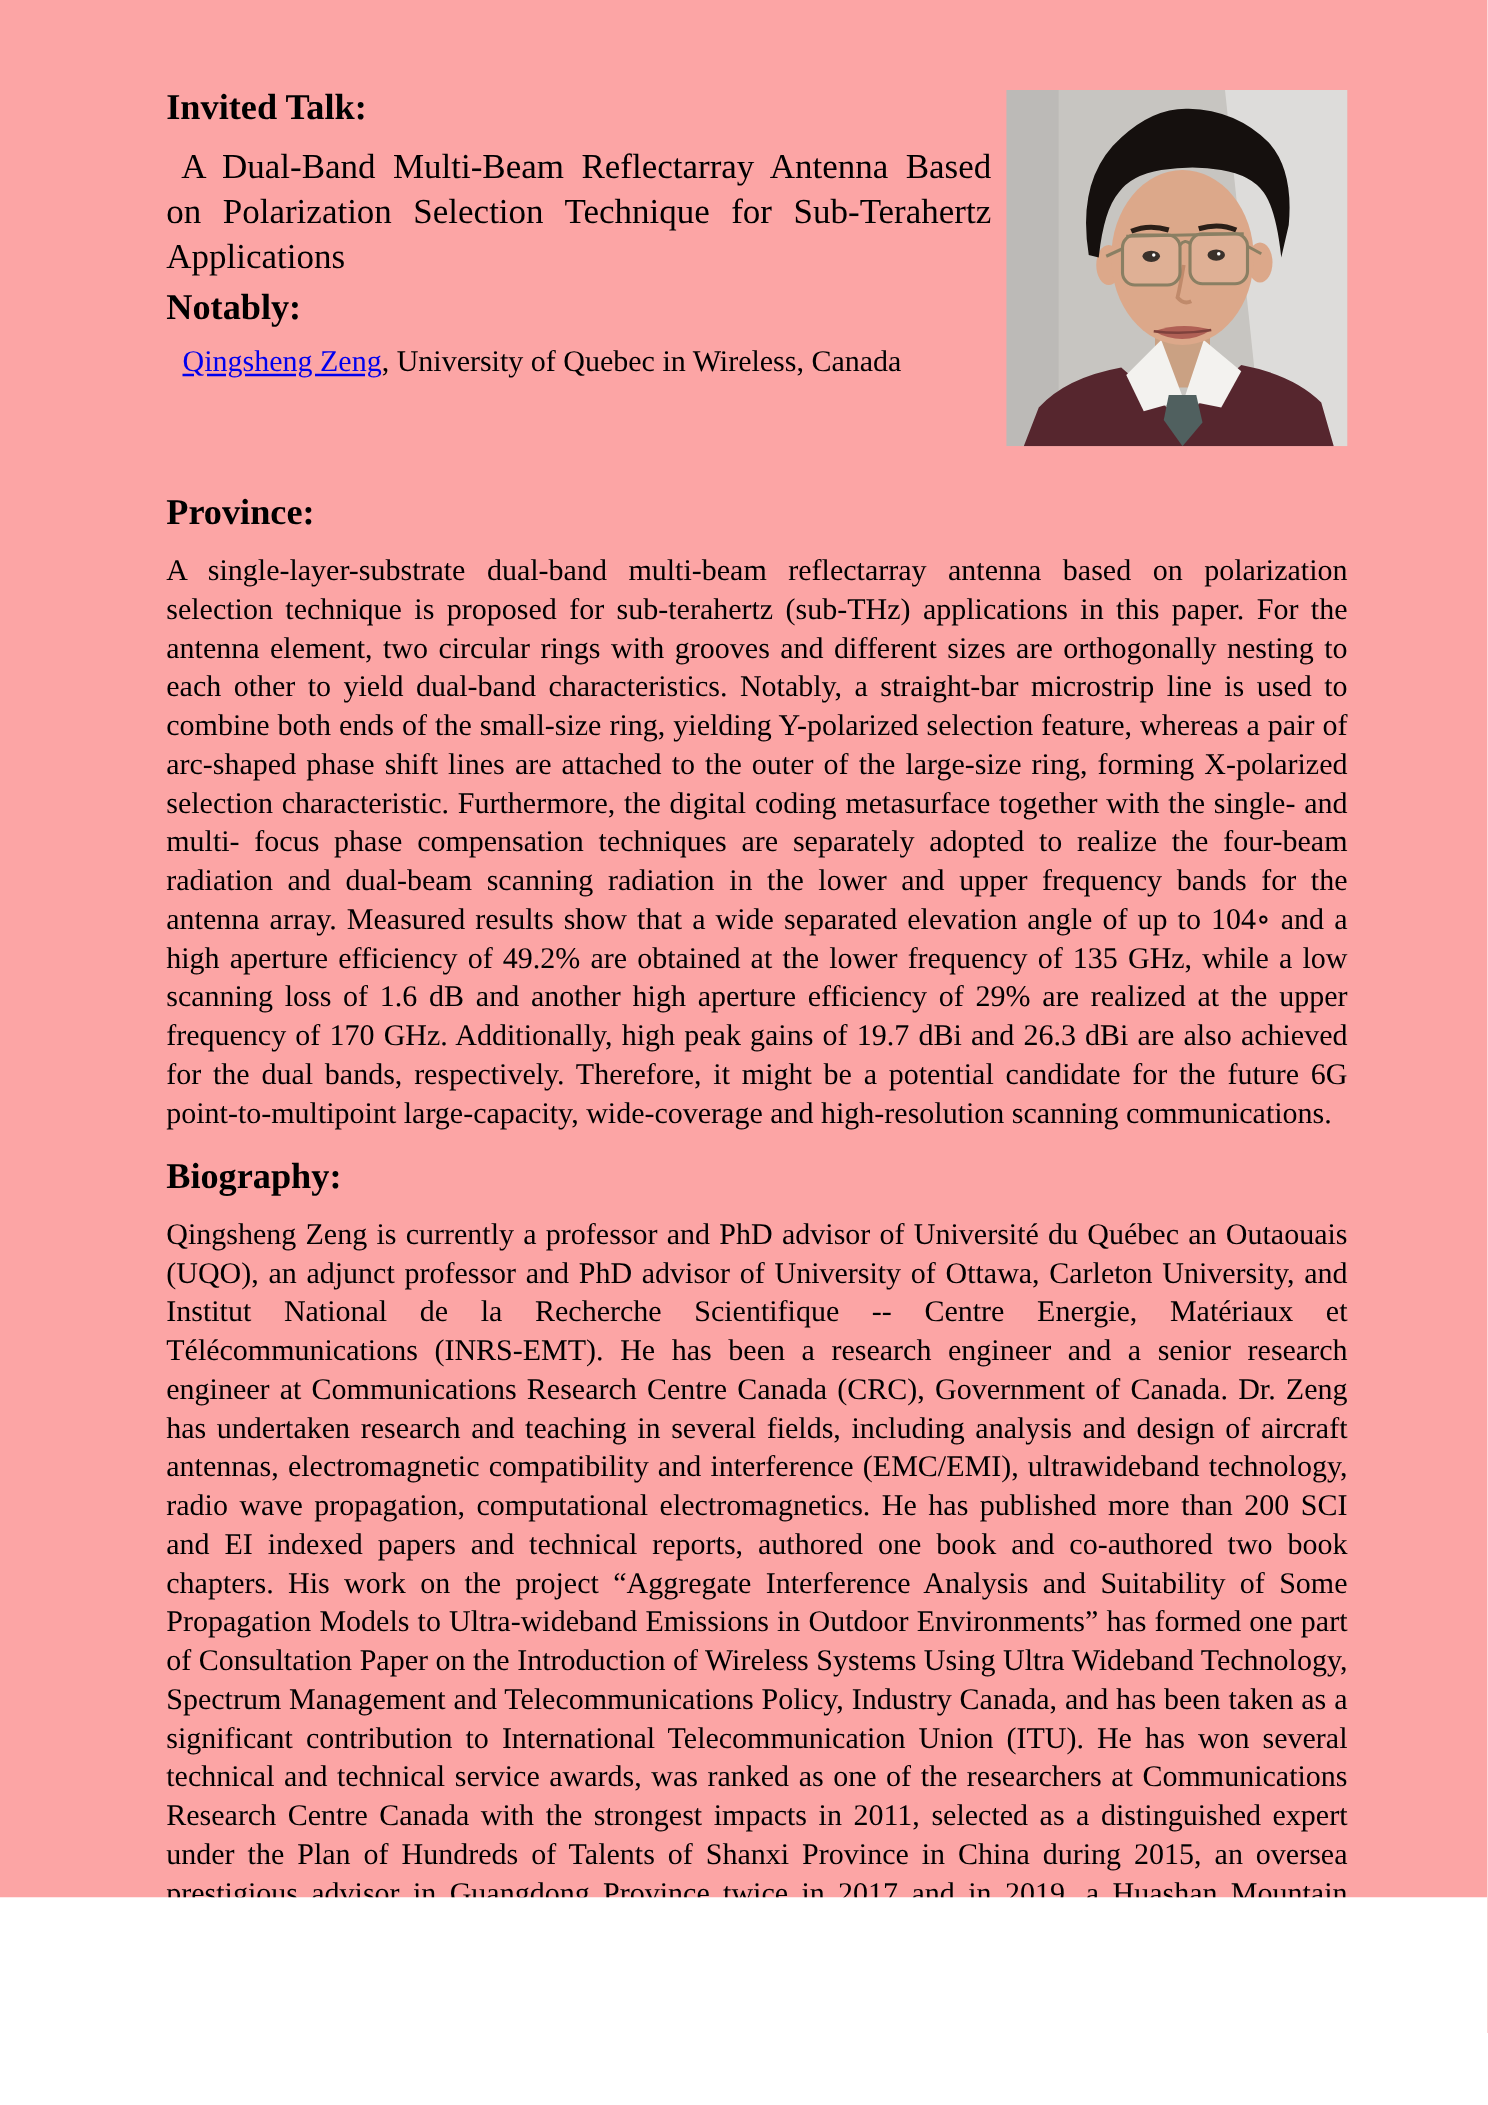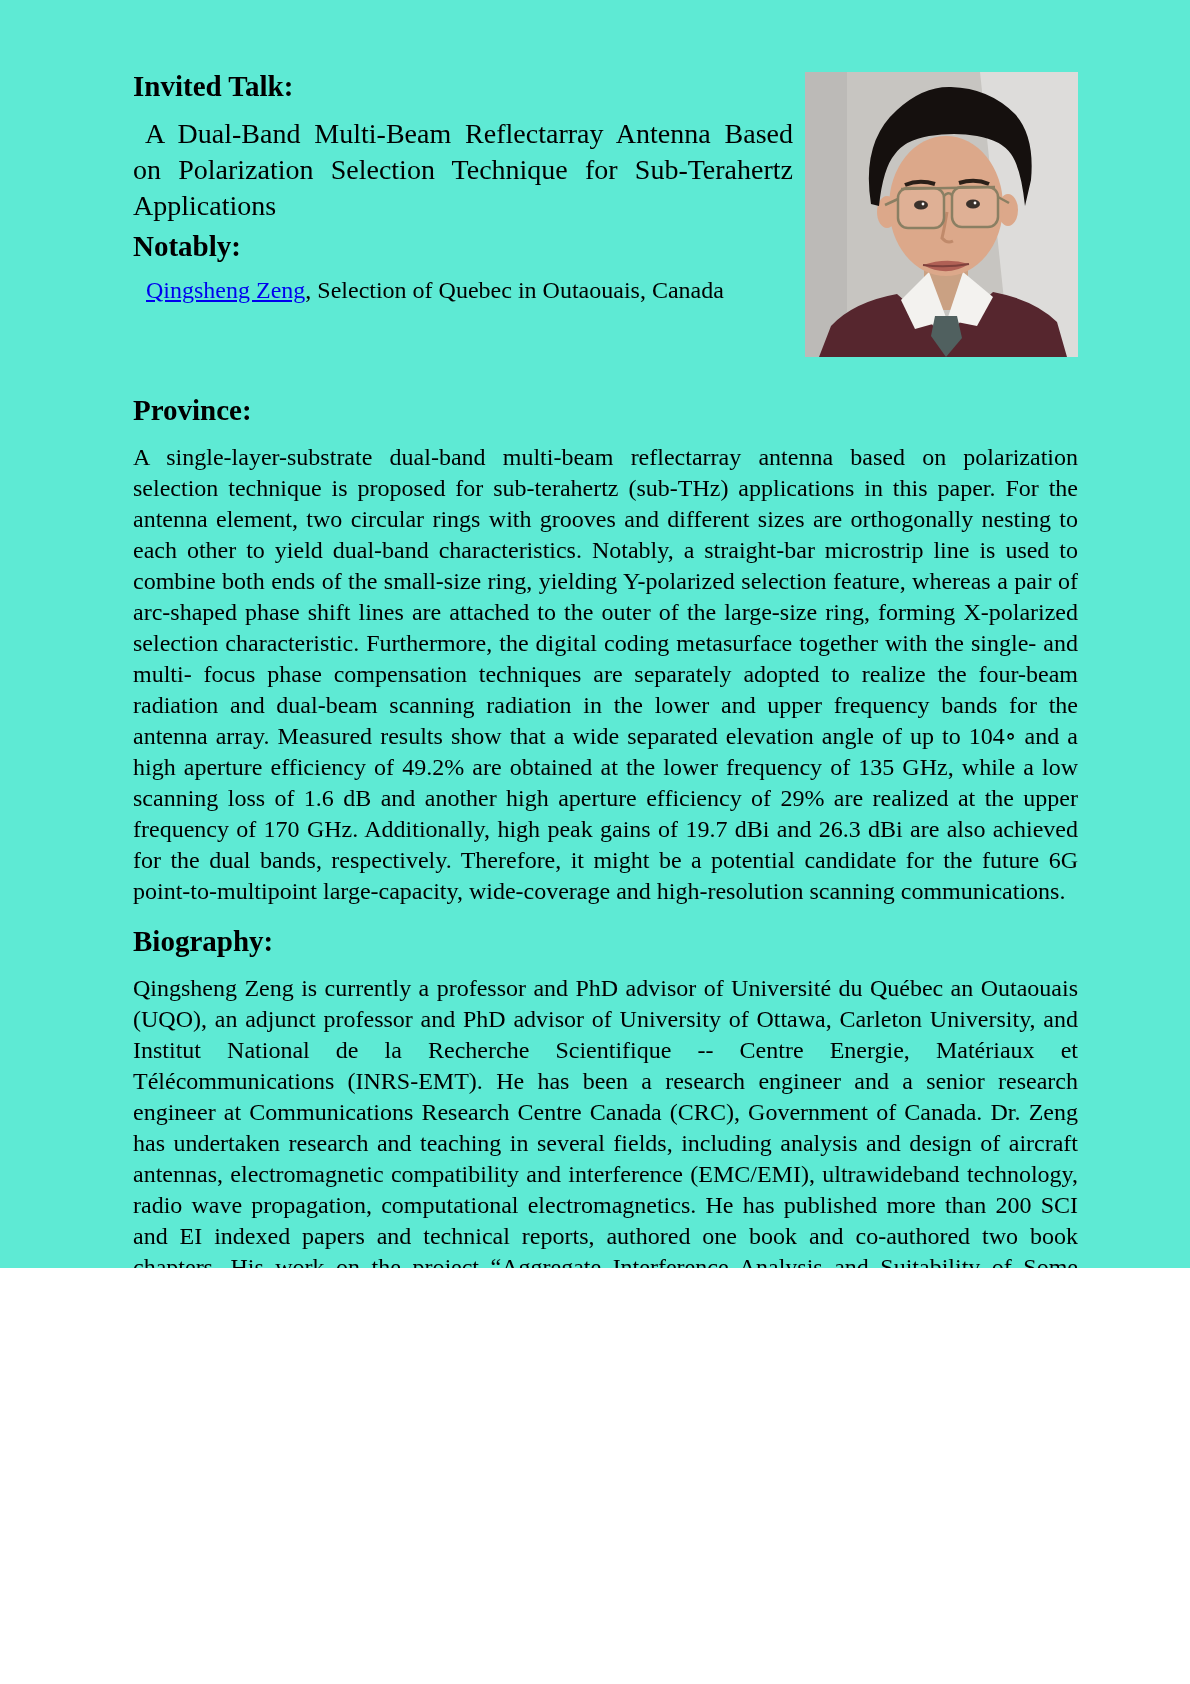--- a/index.html
+++ b/index.html
@@ -1,19 +1,19 @@
 <!DOCTYPE html>
 <html><head>
 <meta charset="utf-8">
 <style>
   html,body { margin:0; padding:0; background:#ffffff; }
   .page {
     position:relative;
-    width:1190px; height:1268px;
-    background:#5eead4;
+    width:1190px; height:1518px;
+    background:#fca5a5;
     font-family:"Liberation Serif","DejaVu Serif",serif;
     color:#000000;
     overflow:hidden;
   }
   .content { position:absolute; left:133px; top:70px; width:945px; }
   .doc-heading {
     font-size:29px; line-height:32px; font-weight:bold;
     margin:0; color:#000;
   }
   .header-text { width:672px; }
@@ -50,21 +50,21 @@
 <body>
 
 <div class="page">
 
   <div class="content">
 
     <div class="header-text">
       <h2 class="doc-heading">Invited Talk:</h2>
       <p class="talk-title">A Dual-Band Multi-Beam Reflectarray Antenna Based on Polarization Selection Technique for Sub-Terahertz Applications</p>
       <h2 class="doc-heading heading-speaker">Notably:</h2>
-      <p class="speaker-line"><a class="speaker-link">Qingsheng Zeng</a><span>, Selection of Quebec in Outaouais, Canada</span></p>
+      <p class="speaker-line"><a class="speaker-link">Qingsheng Zeng</a><span>, University of Quebec in Wireless, Canada</span></p>
     </div>
 
     <h2 class="doc-heading heading-abstract">Province:</h2>
     <p class="body-text">A single-layer-substrate dual-band multi-beam reflectarray antenna based on polarization selection technique is proposed for sub-terahertz (sub-THz) applications in this paper. For the antenna element, two circular rings with grooves and different sizes are orthogonally nesting to each other to yield dual-band characteristics. Notably, a straight-bar microstrip line is used to combine both ends of the small-size ring, yielding Y-polarized selection feature, whereas a pair of arc-shaped phase shift lines are attached to the outer of the large-size ring, forming X-polarized selection characteristic. Furthermore, the digital coding metasurface together with the single- and multi- focus phase compensation techniques are separately adopted to realize the four-beam radiation and dual-beam scanning radiation in the lower and upper frequency bands for the antenna array. Measured results show that a wide separated elevation angle of up to 104∘ and a high aperture efficiency of 49.2% are obtained at the lower frequency of 135 GHz, while a low scanning loss of 1.6 dB and another high aperture efficiency of 29% are realized at the upper frequency of 170 GHz. Additionally, high peak gains of 19.7 dBi and 26.3 dBi are also achieved for the dual bands, respectively. Therefore, it might be a potential candidate for the future 6G point-to-multipoint large-capacity, wide-coverage and high-resolution scanning communications.</p>
 
     <h2 class="doc-heading heading-biography">Biography:</h2>
     <p class="body-text">Qingsheng Zeng is currently a professor and PhD advisor of Université du Québec an Outaouais (UQO), an adjunct professor and PhD advisor of University of Ottawa, Carleton University, and Institut National de la Recherche Scientifique -- Centre Energie, Matériaux et Télécommunications (INRS-EMT). He has been a research engineer and a senior research engineer at Communications Research Centre Canada (CRC), Government of Canada. Dr. Zeng has undertaken research and teaching in several fields, including analysis and design of aircraft antennas, electromagnetic compatibility and interference (EMC/EMI), ultrawideband technology, radio wave propagation, computational electromagnetics. He has published more than 200 SCI and EI indexed papers and technical reports, authored one book and co-authored two book chapters. His work on the project “Aggregate Interference Analysis and Suitability of Some Propagation Models to Ultra-wideband Emissions in Outdoor Environments” has formed one part of Consultation Paper on the Introduction of Wireless Systems Using Ultra Wideband Technology, Spectrum Management and Telecommunications Policy, Industry Canada, and has been taken as a significant contribution to International Telecommunication Union (ITU). He has won several technical and technical service awards, was ranked as one of the researchers at Communications Research Centre Canada with the strongest impacts in 2011, selected as a distinguished expert under the Plan of Hundreds of Talents of Shanxi Province in China during 2015, an oversea prestigious advisor in Guangdong Province twice in 2017 and in 2019, a Huashan Mountain Scholar Chair Professor of Xidian University in 2020, and a distinguished expert for HOME Program of China Association for Science and Technology in January 2023, was elected as a member of the Council of the Academicians and Experts Association of Jilin Province in December 2023.</p>
 
   </div>
 

